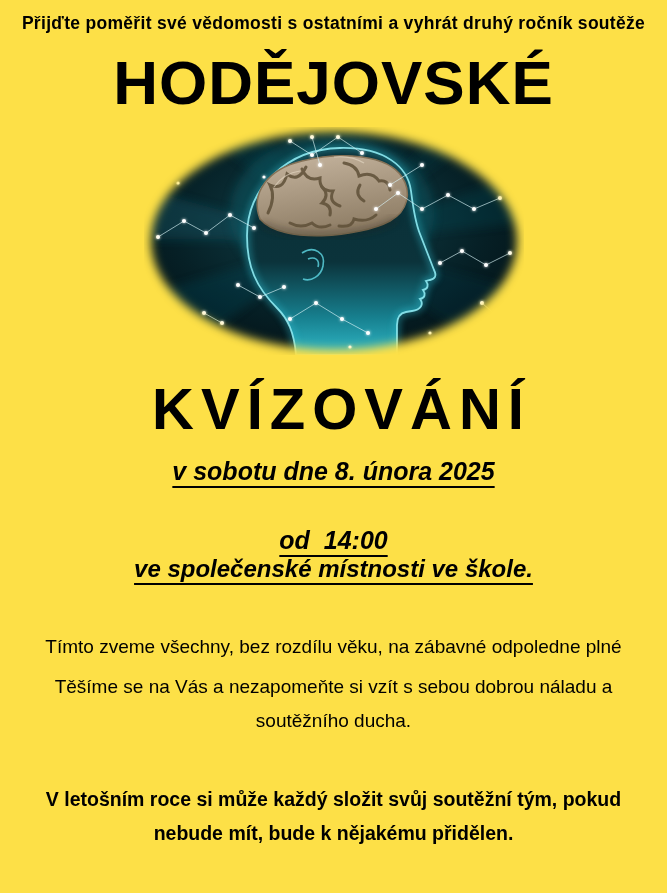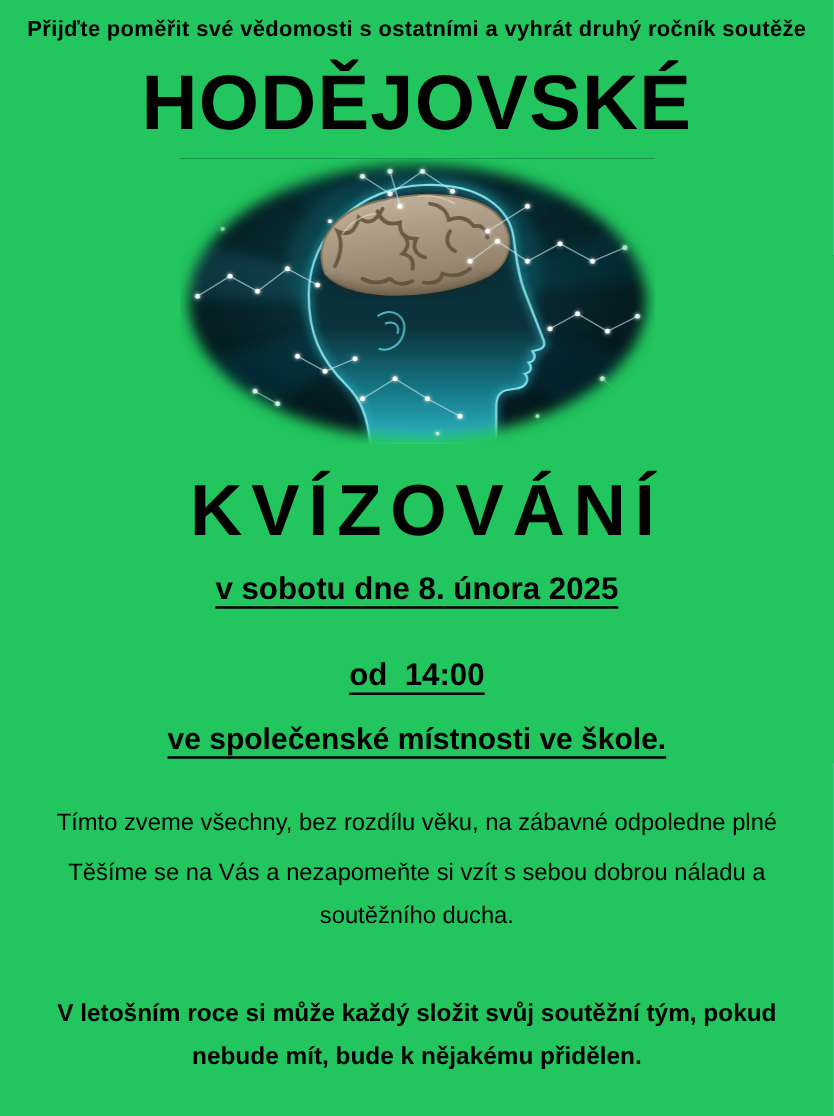--- a/index.html
+++ b/index.html
@@ -6,21 +6,21 @@
   body {
     background: #b7c9df;
     font-family: "Liberation Sans", "DejaVu Sans", sans-serif;
     color: #000;
   }
   .poster {
     position: relative;
     width: 667px;
     height: 893px;
     margin: 0 auto;
-    background: #22c55e;
+    background: #fde047;
     overflow: hidden;
     text-align: center;
   }
   .tagline {
     padding-top: 13px;
     font-size: 17.5px;
     font-weight: bold;
     letter-spacing: 0.3px;
   }
   .main-title {
@@ -42,31 +42,32 @@
     line-height: 1.1;
     font-weight: bold;
     letter-spacing: 7px;
   }
   .info-line {
     font-weight: bold;
     text-decoration: underline;
     text-decoration-thickness: 2px;
     text-underline-offset: 6px;
     white-space: pre;
+    font-style: italic;
   }
   .info-date  { margin-top: 16px; font-size: 25px; }
   .info-time  { margin-top: 40px; font-size: 25px; }
-  .info-place { margin-top: 23px; font-size: 24px; }
+  .info-place { font-size: 24px; }
   .para {
     margin: 6px 0 0 0;
     font-size: 19px;
     line-height: 34px;
     font-weight: normal;
   }
-  .para-first { margin-top: 36px; }
+  .para-first { margin-top: 47px; }
   .para-emph  { margin-top: 44px; font-size: 19.5px; font-weight: bold; }
   .para .line { display: block; }
 </style>
 </head>
 <body>
 
 <div class="poster">
 
   <div class="tagline">Přijďte poměřit své vědomosti s ostatními a vyhrát druhý ročník soutěže</div>
 

